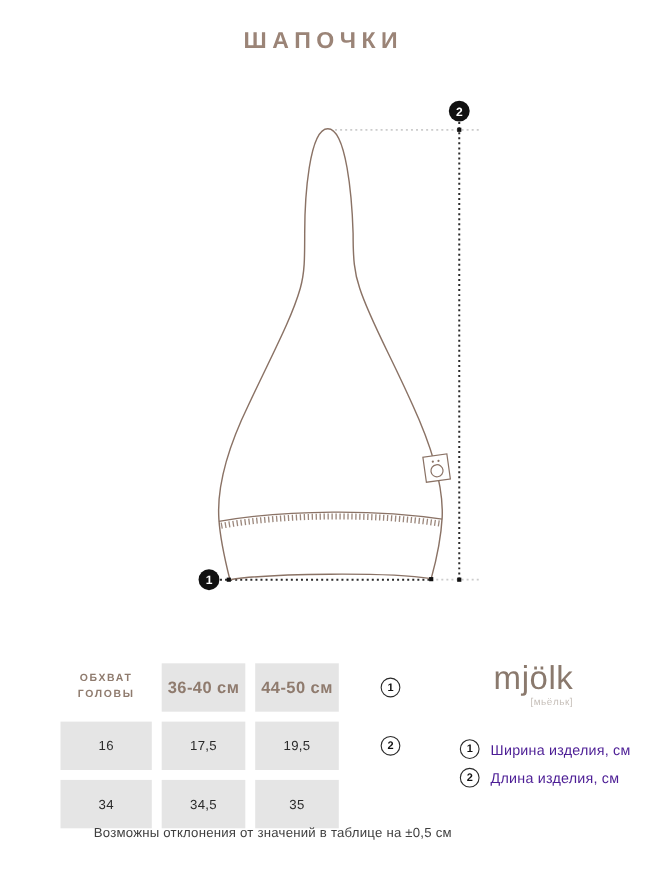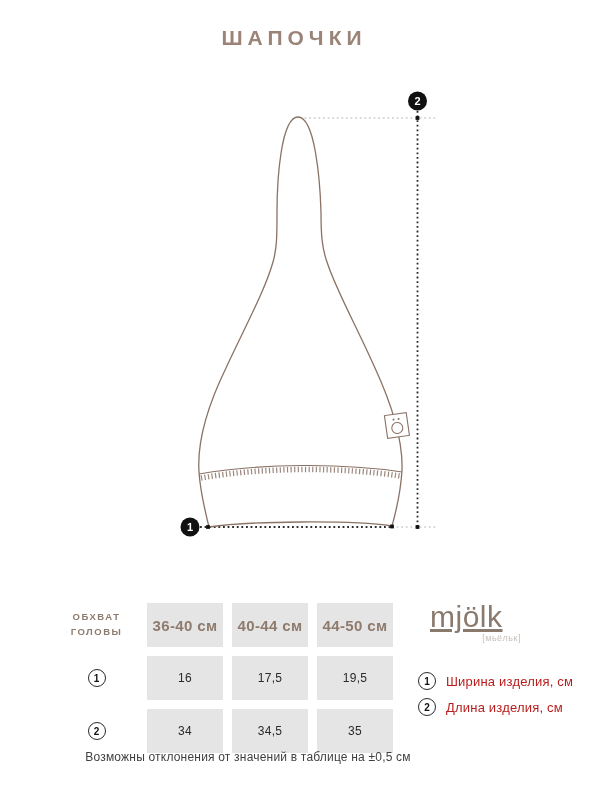--- a/index.html
+++ b/index.html
@@ -45,35 +45,35 @@
   .circ-num{
     display:inline-flex;align-items:center;justify-content:center;
     width:16px;height:16px;border-radius:50%;
     border:1.2px solid #2a2a2a;background:#fff;
     font-size:10px;font-weight:700;color:#111;
   }
 
   
   .brand{position:absolute;left:430px;top:602px;width:110px;}
   .brand-logo{
-    font-size:30px;font-weight:400;
-    color:#8a796d;letter-spacing:.5px;line-height:1;text-decoration:underline;
+    text-align:center;font-size:30px;font-weight:400;
+    color:#8a796d;letter-spacing:.5px;line-height:1;
   }
   .brand-sub{
     text-align:right;padding-right:19px;margin-top:1px;
     font-size:9px;color:#c6bfb9;letter-spacing:.5px;
   }
 
   
   .legend{
     position:absolute;left:418px;top:672px;
     display:flex;flex-direction:column;gap:8px;
   }
   .legend-item{display:flex;align-items:center;gap:10px;}
-  .legend-label{font-size:13px;font-weight:500;color:#b91c1c;letter-spacing:.2px;}
+  .legend-label{font-size:13px;font-weight:500;color:#4c1d95;letter-spacing:.2px;}
 
   
   .footer-note{
     position:absolute;left:0;top:750px;width:496px;
     text-align:center;font-size:12px;font-weight:500;color:#3f3f3f;
     letter-spacing:.2px;
   }
 </style>
 </head>
 <body>
@@ -124,21 +124,20 @@
 
   <g>
     <circle cx="190" cy="447" r="9.5" fill="#111111"></circle>
     <text x="190" y="451" text-anchor="middle" font-size="11" font-weight="bold" fill="#ffffff">1</text>
   </g>
 </svg>
 
 <div class="size-table">
   <div class="cell head-label">Обхват головы</div>
   <div class="cell head-size shade">36-40 см</div>
-  <div class="cell head-size shade">40-44 см</div>
   <div class="cell head-size shade">44-50 см</div>
 
   <div class="cell">
     <span class="circ-num">1</span>
   </div>
   <div class="cell value shade">16</div>
   <div class="cell value shade">17,5</div>
   <div class="cell value shade">19,5</div>
 
   <div class="cell">

